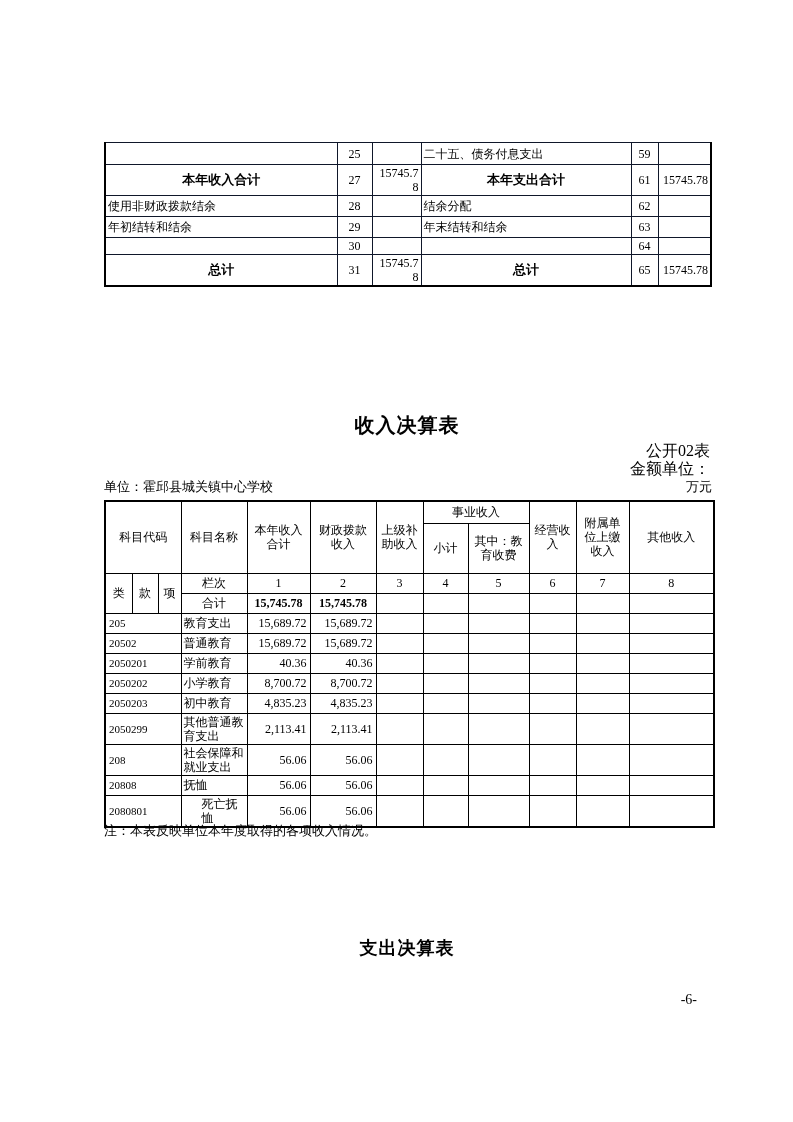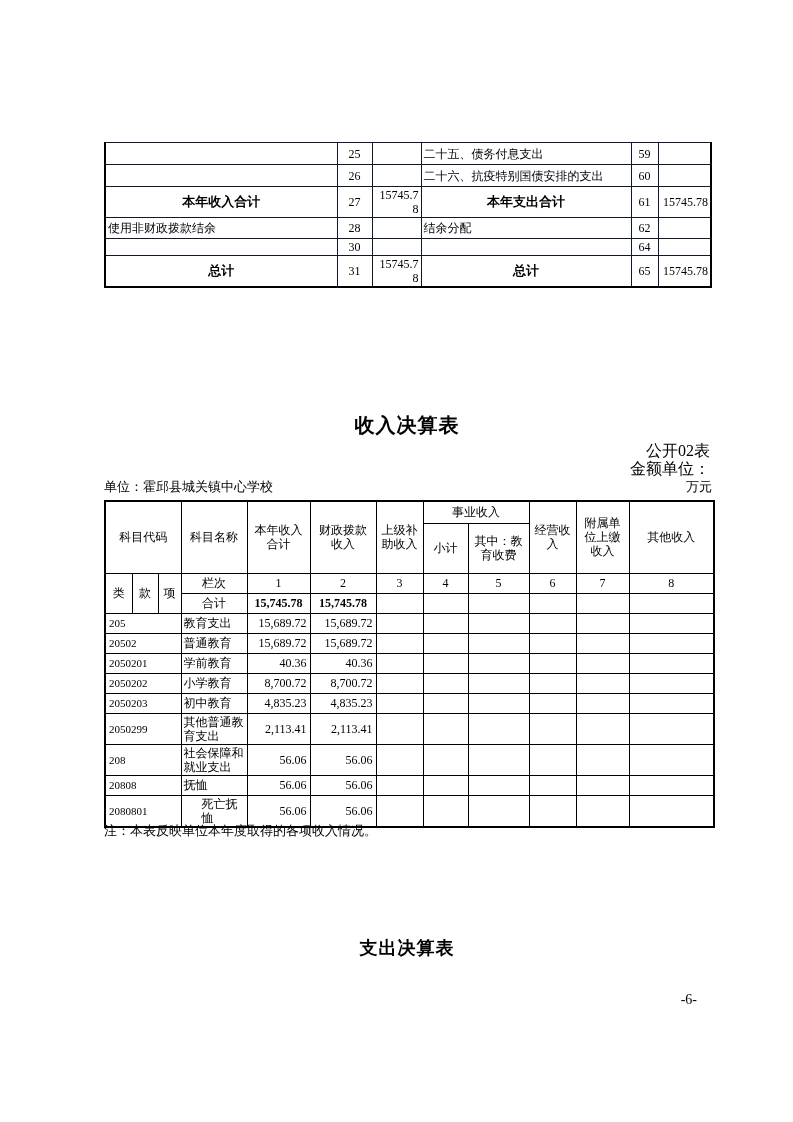--- a/index.html
+++ b/index.html
@@ -70,42 +70,42 @@
     </colgroup>
     <tbody>
         <tr style="height:22px">
       <td class="lbl"></td>
       <td class="no">25</td>
       <td class="val"></td>
       <td class="lbl">二十五、债务付息支出</td>
       <td class="no">59</td>
       <td class="val"></td>
     </tr>
-    <tr style="height:22px">
-      <td class="lbl"></td>
-      <td class="no">26</td>
-      <td class="val"></td>
-      <td class="lbl">二十六、抗疫特别国债安排的支出</td>
-      <td class="no">60</td>
-      <td class="val"></td>
-    </tr>
     <tr class="bold-row" style="height:28px">
       <td class="lbl">本年收入合计</td>
       <td class="no">27</td>
       <td class="val">15745.78</td>
       <td class="lbl">本年支出合计</td>
       <td class="no">61</td>
       <td class="val">15745.78</td>
     </tr>
     <tr style="height:21px">
       <td class="lbl">使用非财政拨款结余</td>
       <td class="no">28</td>
       <td class="val"></td>
       <td class="lbl">结余分配</td>
       <td class="no">62</td>
+      <td class="val"></td>
+    </tr>
+    <tr style="height:21px">
+      <td class="lbl">年初结转和结余</td>
+      <td class="no">29</td>
+      <td class="val"></td>
+      <td class="lbl">年末结转和结余</td>
+      <td class="no">63</td>
       <td class="val"></td>
     </tr>
     <tr style="height:13px">
       <td class="lbl"></td>
       <td class="no">30</td>
       <td class="val"></td>
       <td class="lbl"></td>
       <td class="no">64</td>
       <td class="val"></td>
     </tr>

